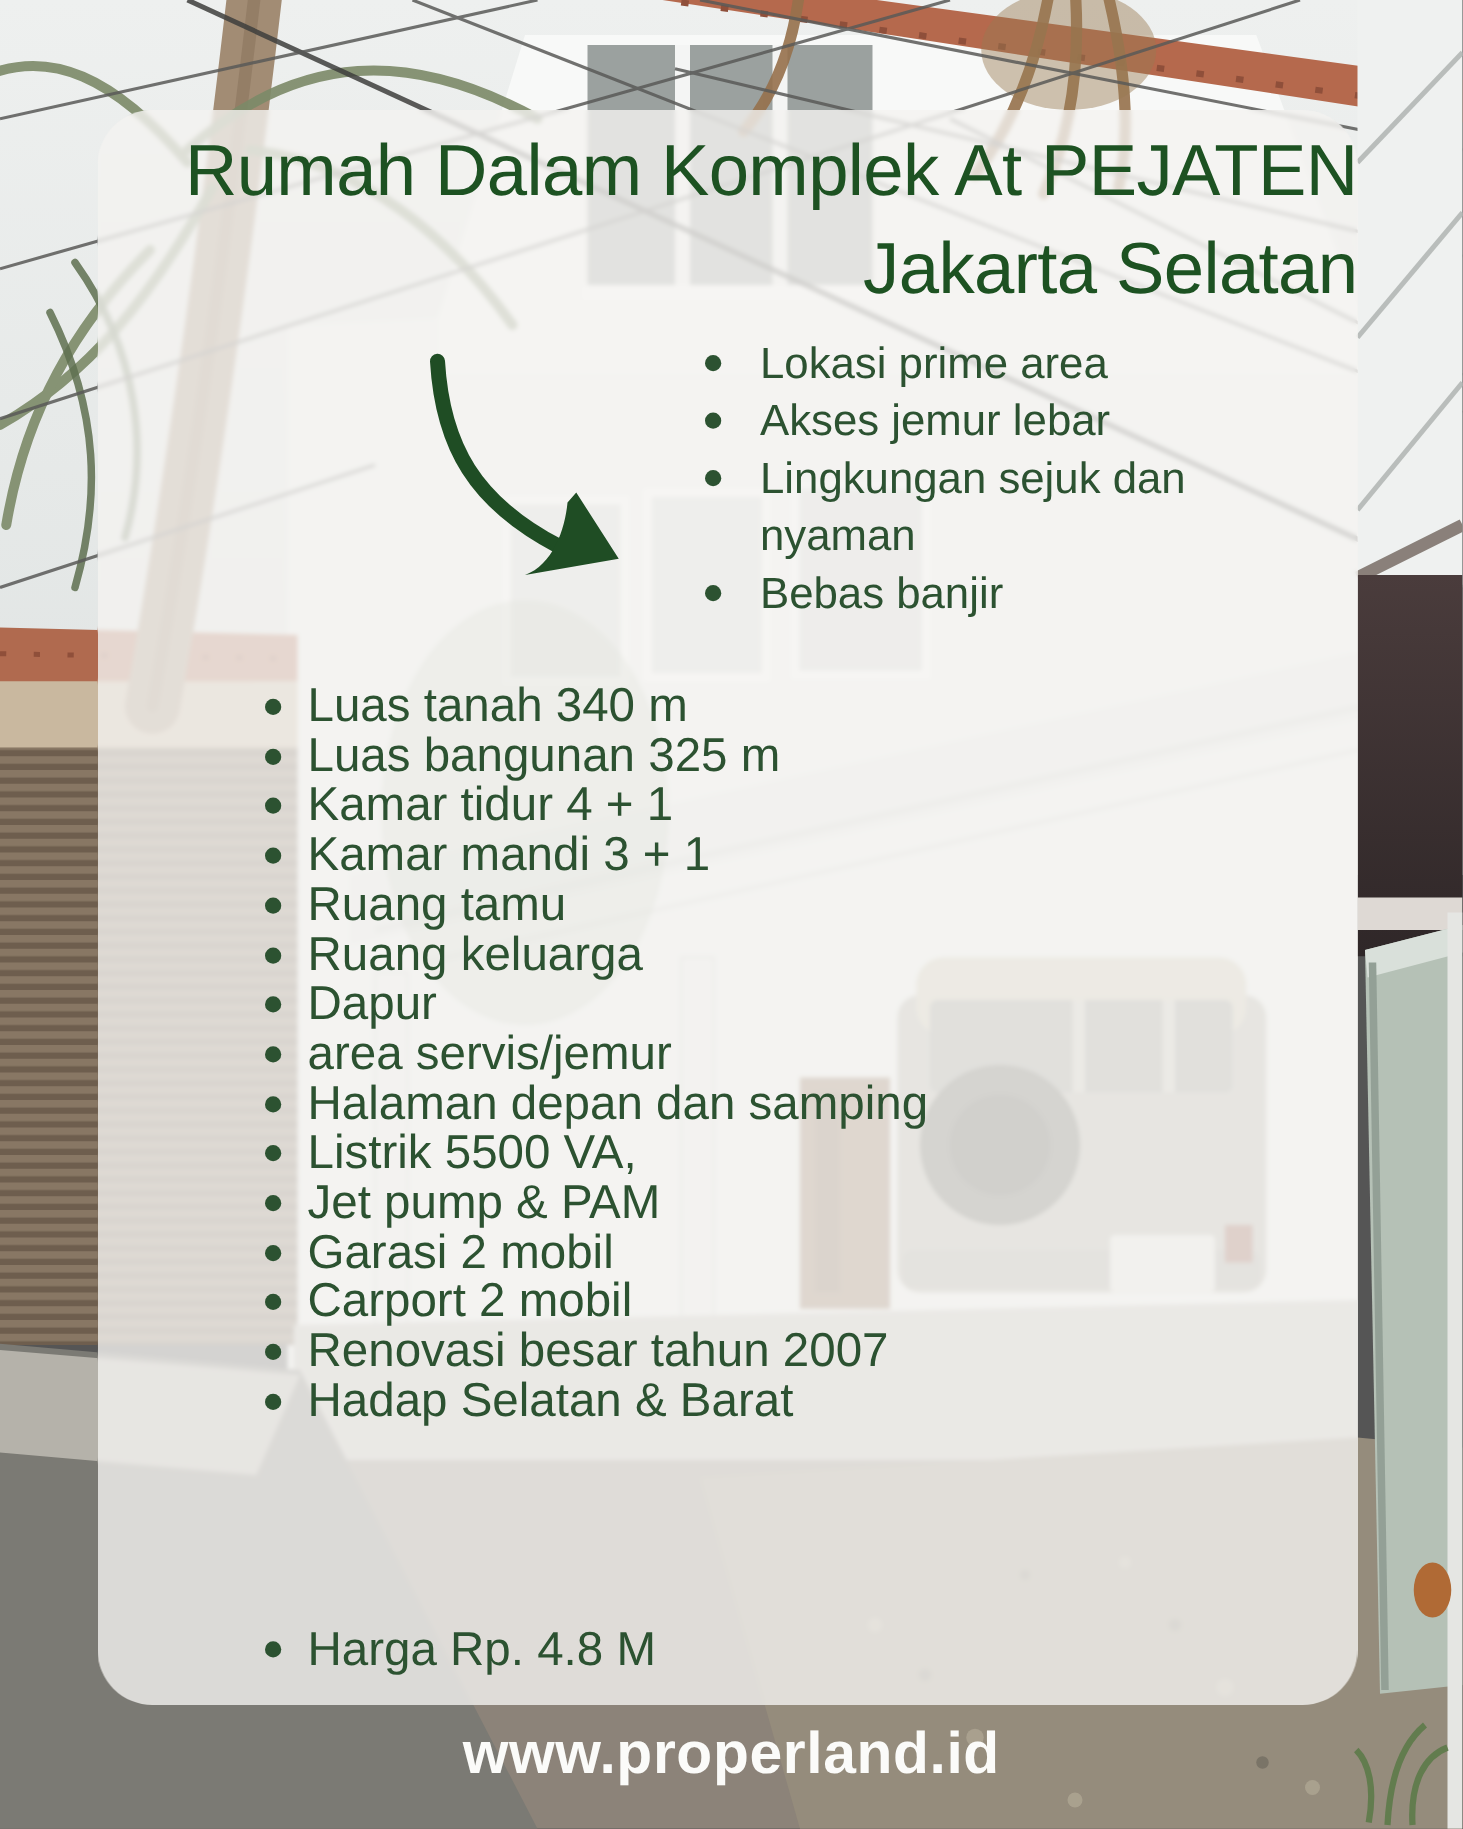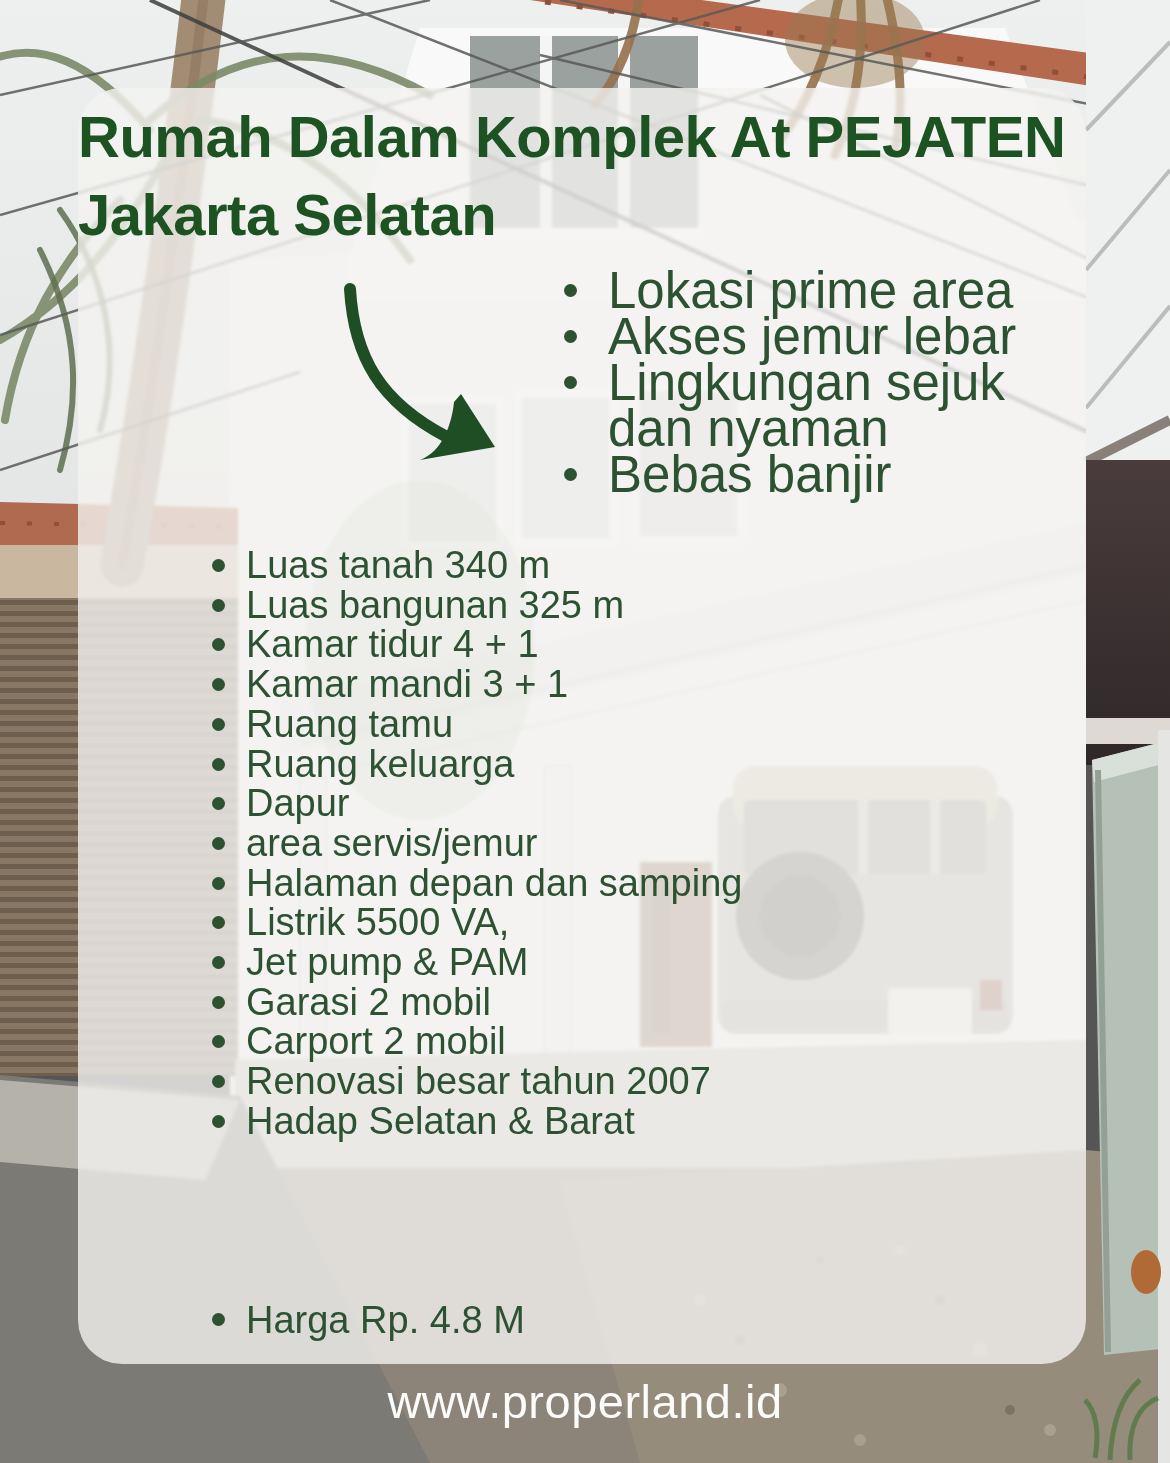--- a/index.html
+++ b/index.html
@@ -13,50 +13,50 @@
   .bg{position:absolute;inset:0;display:block;}
   .panel{
     position:absolute;
     left:78px;top:88px;width:1008px;height:1276px;
     background:var(--panel_bg, rgba(244,243,240,0.80));
     border-radius:44px;
     backdrop-filter:blur(1.5px);
   }
   .title{
     position:absolute;left:78px;top:98px;width:1008px;
-    text-align:left;
+    text-align:right;
     color:var(--title_green,#1d5222);
-    font-weight:bold;
+    font-weight:normal;
     font-size:58px;line-height:78px;
     white-space:nowrap;
     letter-spacing:-0.5px;
   }
   .arrow-svg{position:absolute;left:320px;top:262px;width:200px;height:220px;}
   ul.blist{
     list-style:none;margin:0;padding:0;position:absolute;
     color:var(--text_green,#2c5231);
   }
   ul.blist li{display:flex;align-items:flex-start;}
   .dot{
     flex:0 0 auto;
     width:13px;height:13px;border-radius:50%;
     background:var(--text_green,#2c5231);
   }
-  .highlights{left:556px;top:268px;width:470px;font-size:51px;line-height:46px;}
+  .highlights{left:556px;top:268px;width:470px;font-size:35px;line-height:46px;}
   .highlights .dot{margin:16px 31px 0 8px;}
   .features{left:202px;top:546px;width:800px;font-size:38px;line-height:39.7px;}
   .features .dot{margin:13px 21px 0 10px;}
   .price{left:202px;top:1300px;width:800px;font-size:38px;line-height:40px;}
   .price .dot{margin:13px 21px 0 10px;}
   .itemtext{flex:1 1 auto;}
   .website{
     position:absolute;left:0;top:1374px;width:1170px;
     text-align:center;
     color:var(--website_white,#fbfbf9);
-    font-size:47px;letter-spacing:0.5px;
+    font-size:47px;letter-spacing:0.5px;font-weight:bold;
   }
 </style>
 </head>
 <body>
 
 <div class="poster">
 
   <svg class="bg" viewBox="0 0 1170 1463" aria-hidden="true">
     <defs>
       <linearGradient id="sky" x1="0" y1="0" x2="0" y2="1">

